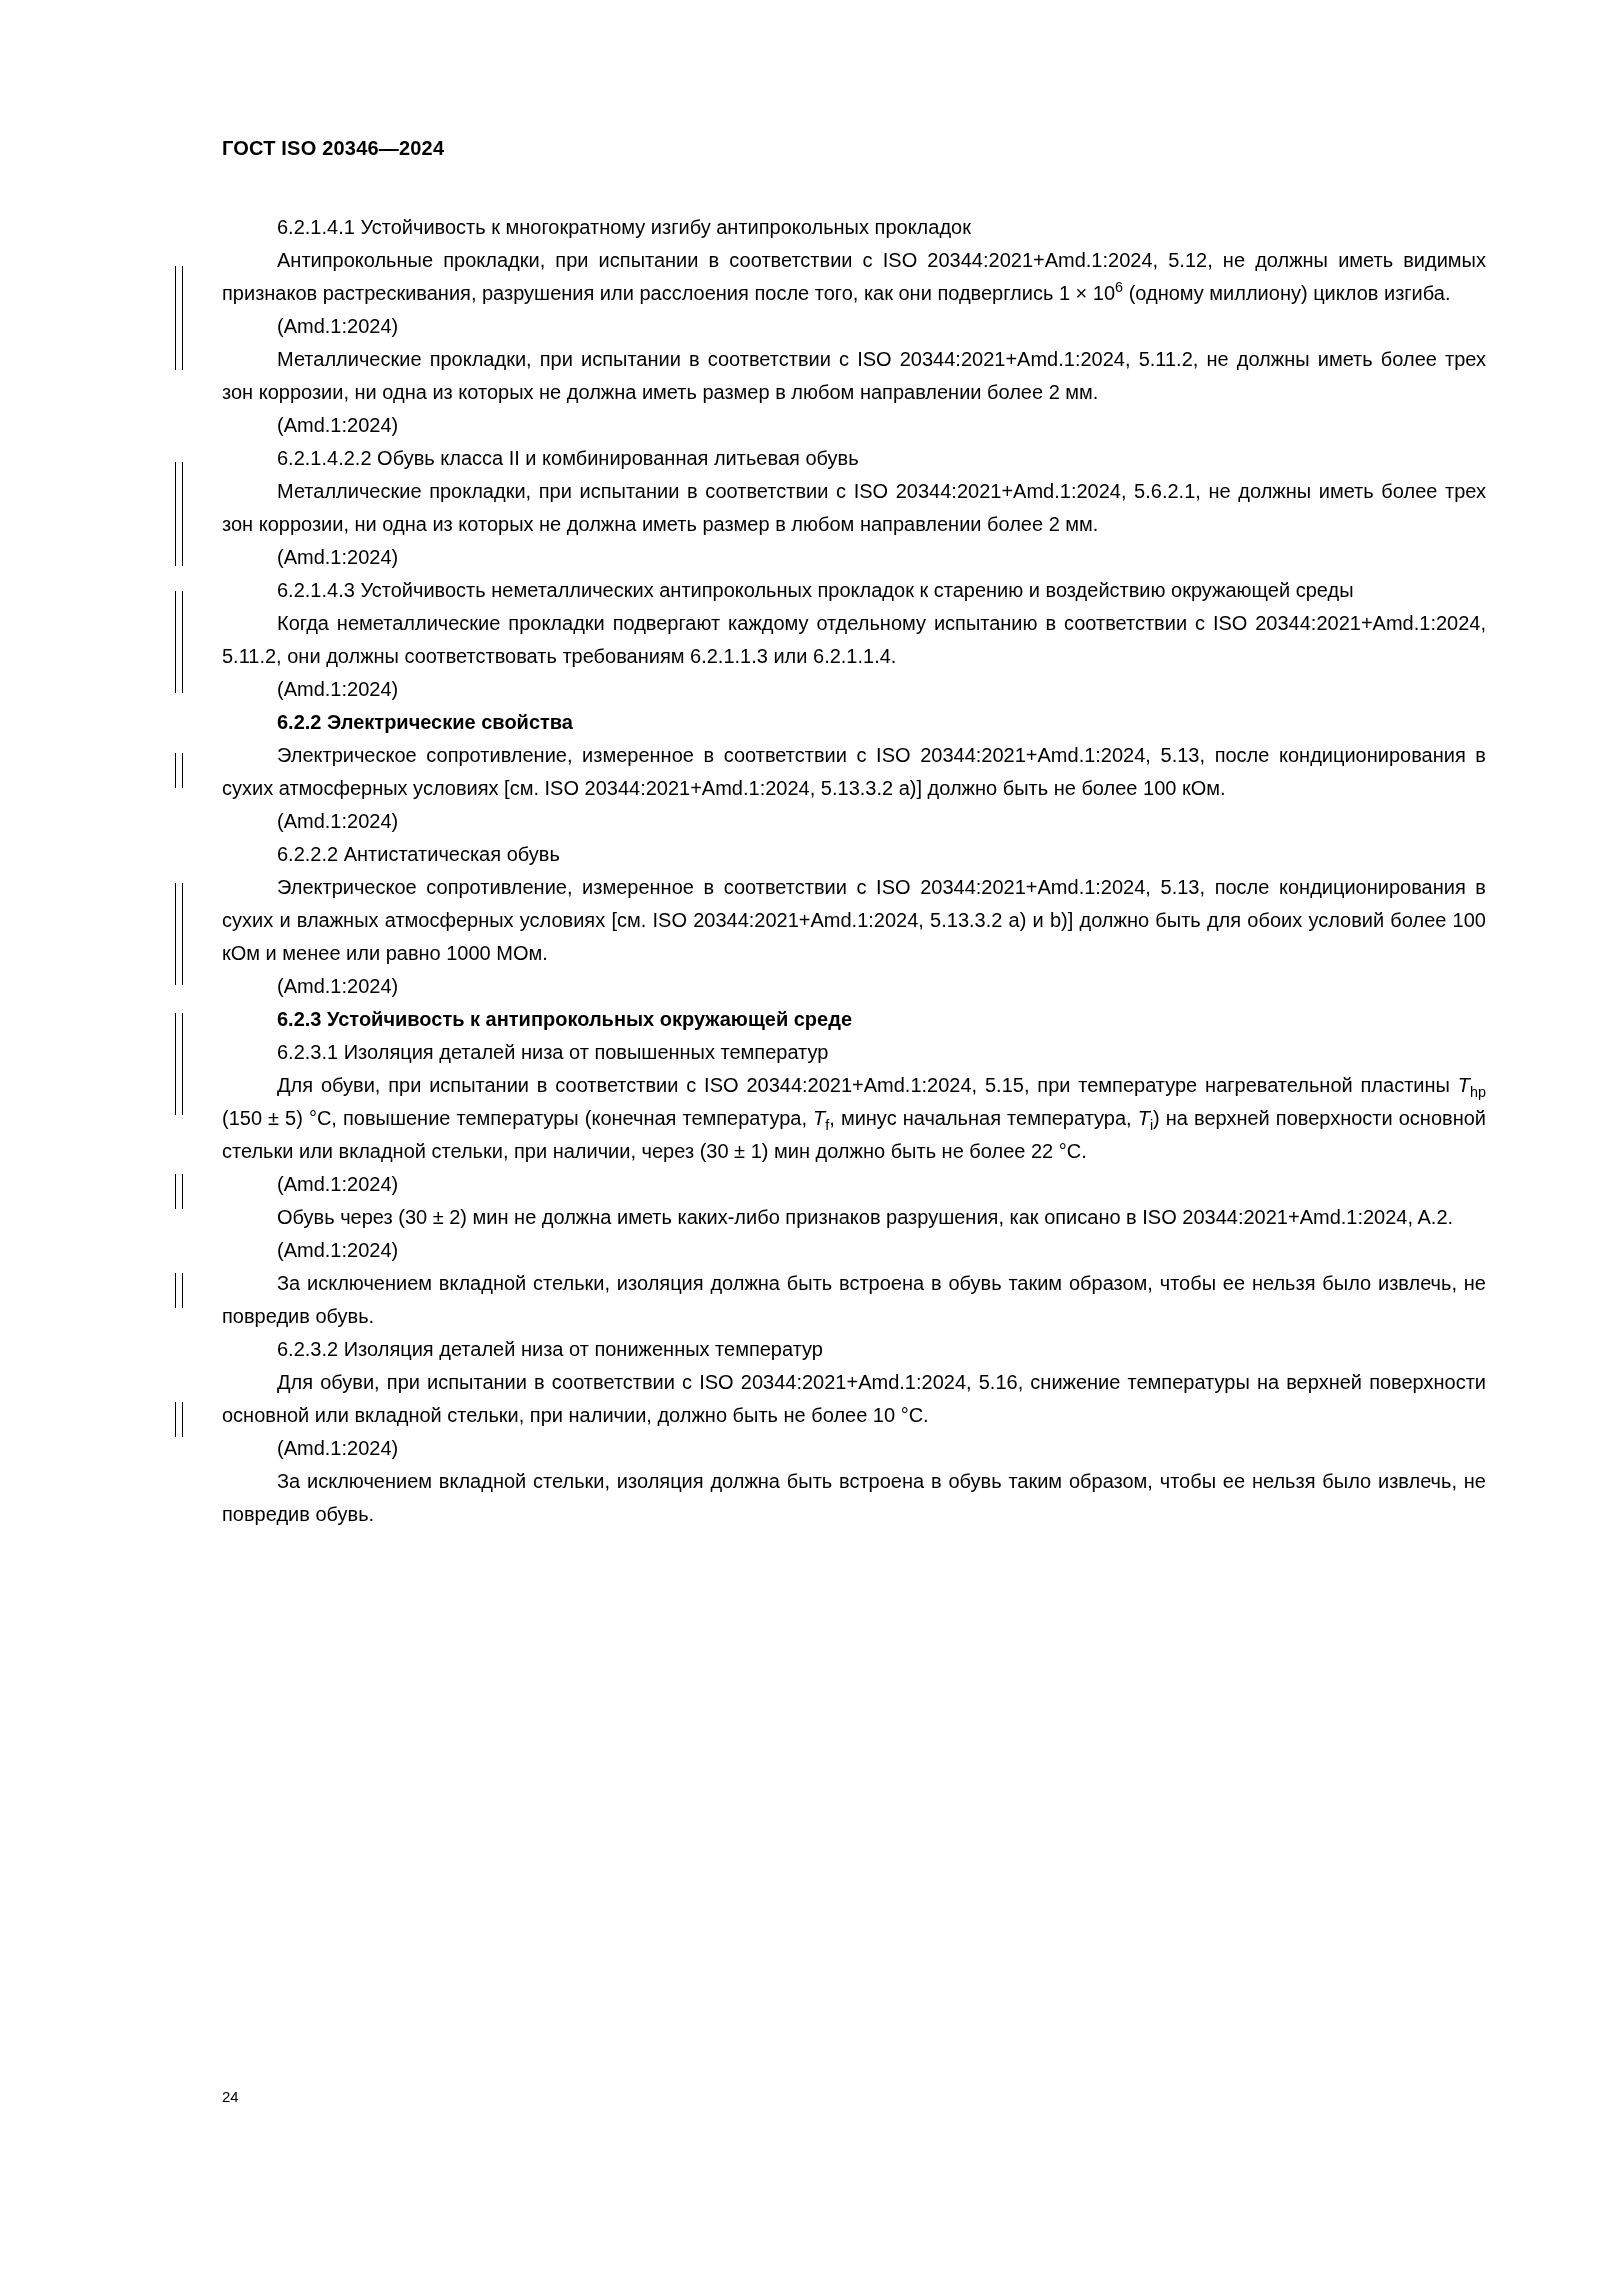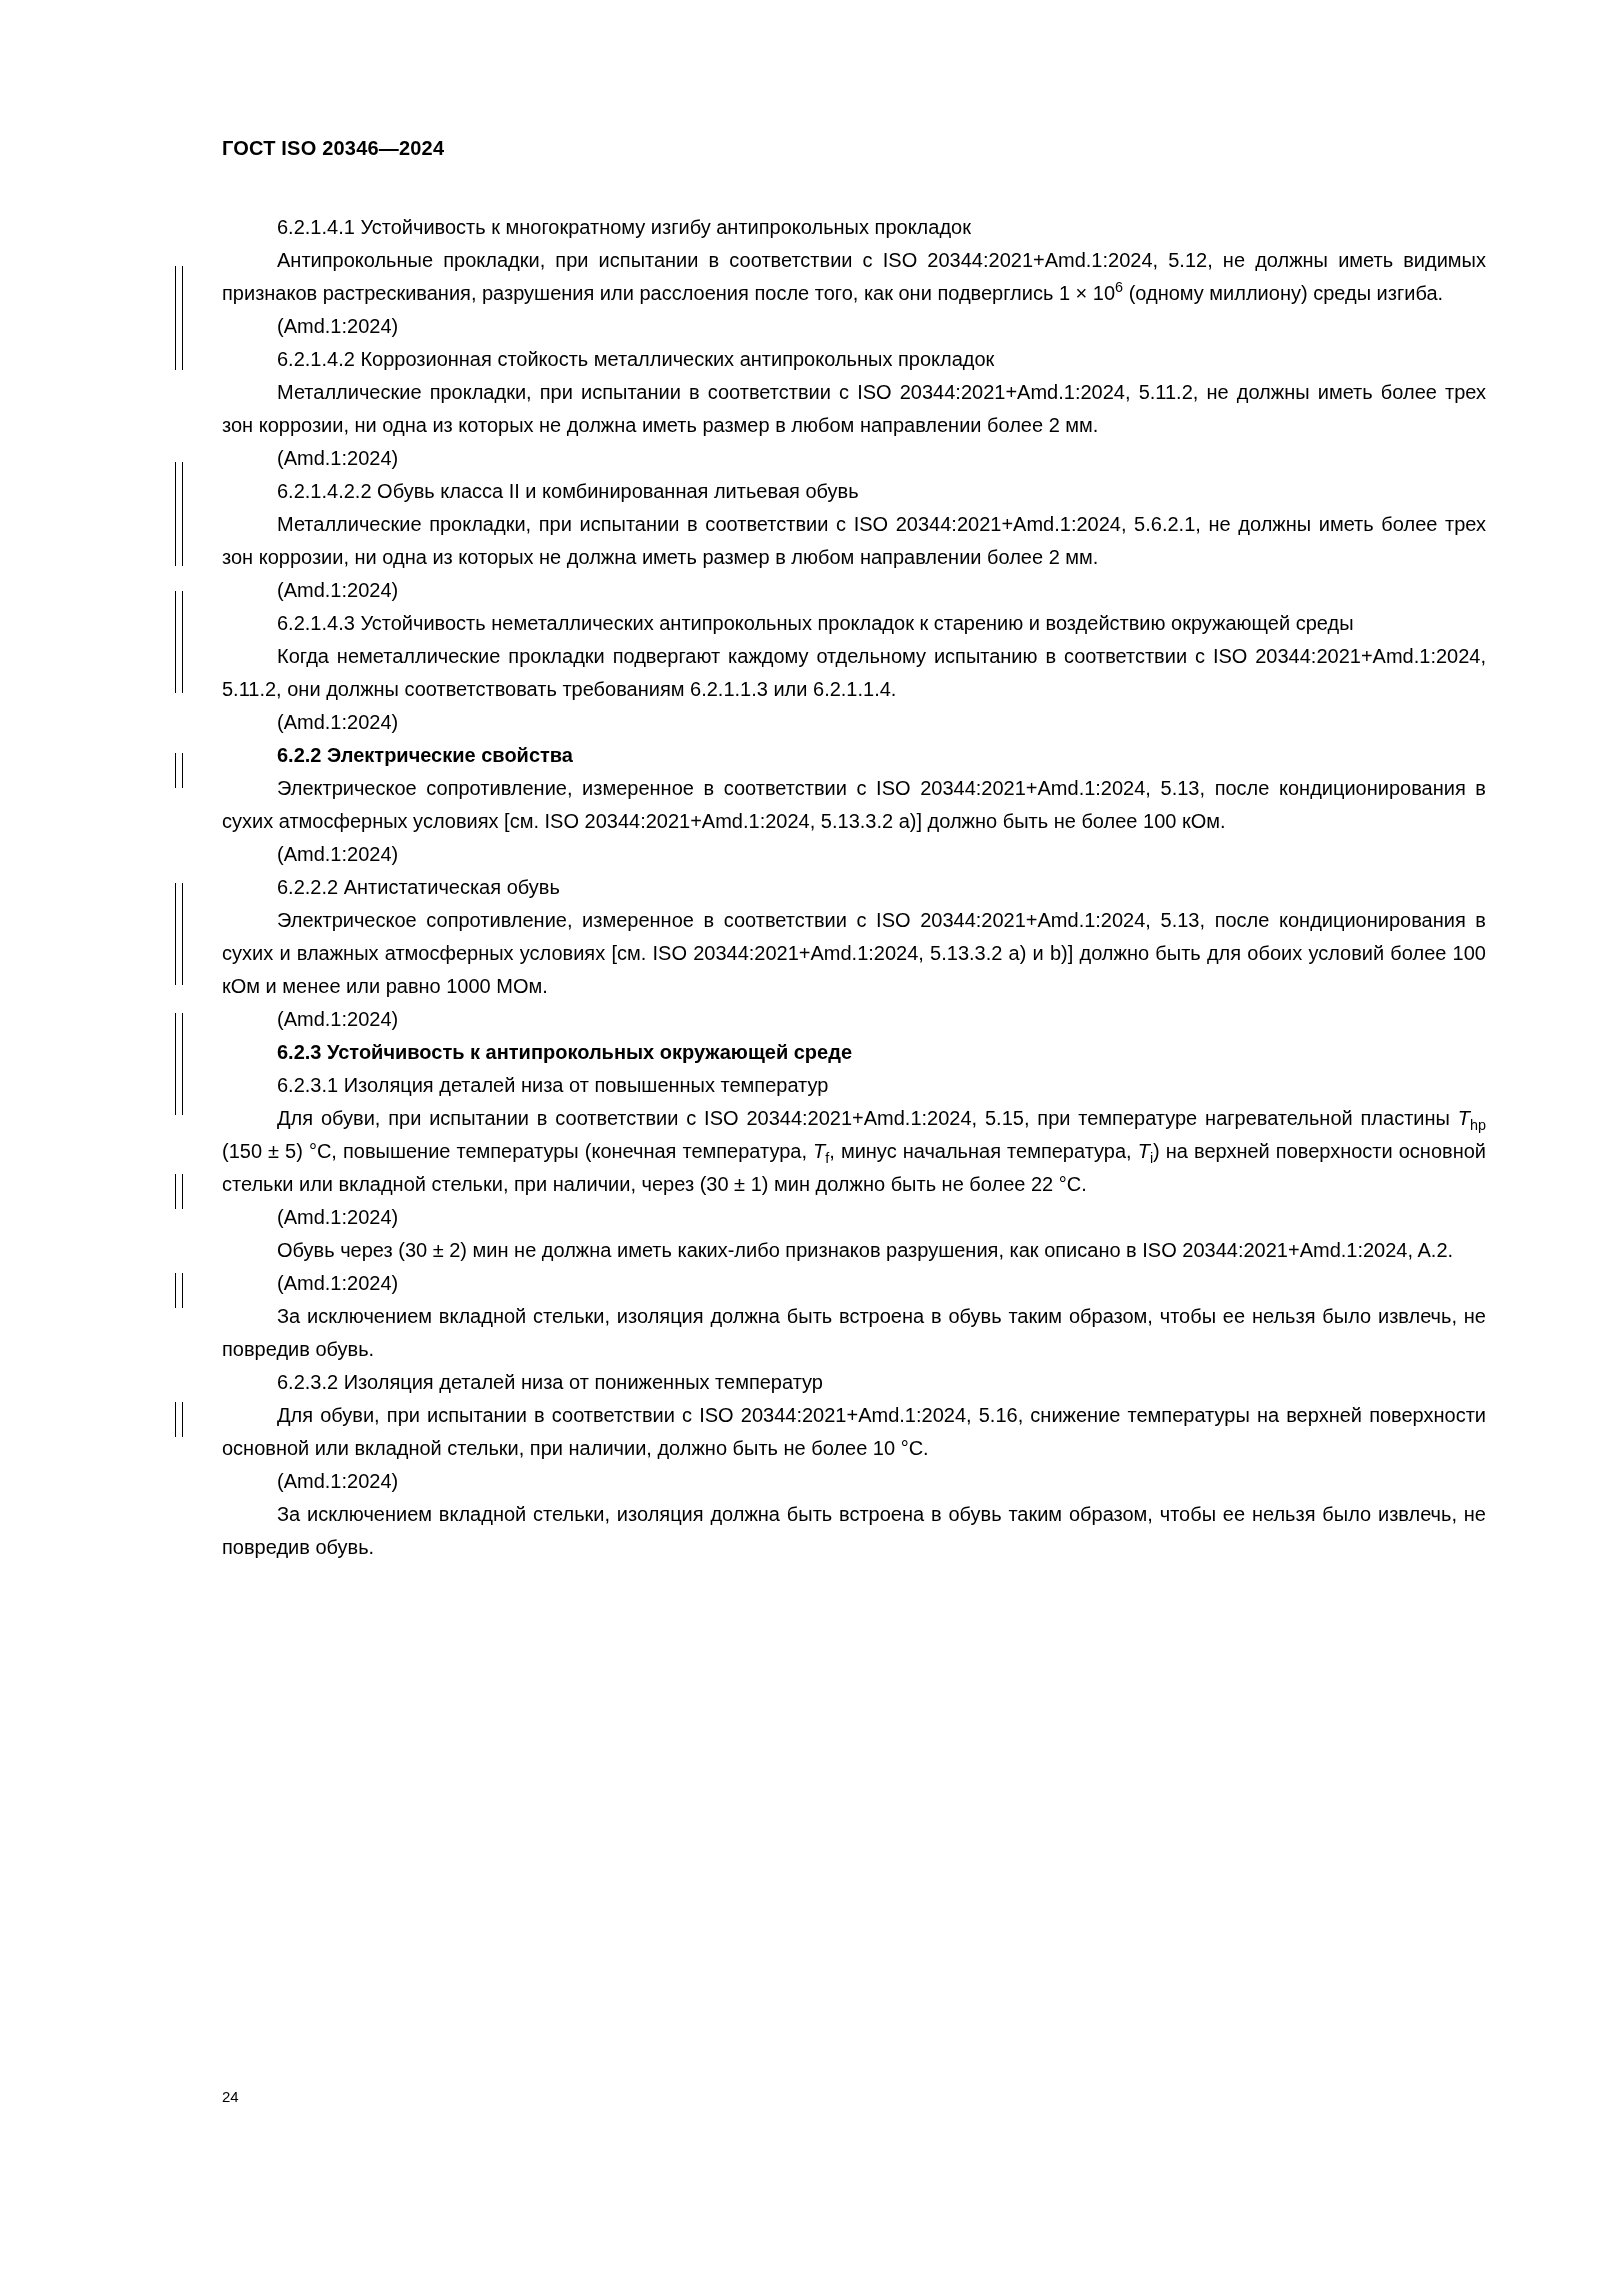--- a/index.html
+++ b/index.html
@@ -84,24 +84,23 @@
       <div class="bar" style="top:380px;height:102px;"></div>
       <div class="bar" style="top:542px;height:35px;"></div>
       <div class="bar" style="top:672px;height:102px;"></div>
       <div class="bar" style="top:802px;height:102px;"></div>
       <div class="bar" style="top:963px;height:35px;"></div>
       <div class="bar" style="top:1062px;height:35px;"></div>
       <div class="bar" style="top:1191px;height:35px;"></div>
 
       <p class="ind">6.2.1.4.1 Устойчивость к многократному изгибу антипрокольных прокладок</p>
 
-      <p class="ind"><span>Антипрокольные прокладки, при испытании в соответствии с ISO 20344:2021+Amd.1:2024, 5.12, не должны иметь видимых признаков растрескивания, разрушения или расслоения после того, как они подверглись 1 × 10</span><sup>6</sup><span> (одному миллиону) среды изгиба.</span></p>
+      <p class="ind"><span>Антипрокольные прокладки, при испытании в соответствии с ISO 20344:2021+Amd.1:2024, 5.12, не должны иметь видимых признаков растрескивания, разрушения или расслоения после того, как они подверглись 1 × 10</span><sup>6</sup><span> (одному миллиону) циклов изгиба.</span></p>
 
       <p class="ind">(Amd.1:2024)</p>
-      <p class="ind">6.2.1.4.2 Коррозионная стойкость металлических антипрокольных прокладок</p>
       <p class="ind">Металлические прокладки, при испытании в соответствии с ISO 20344:2021+Amd.1:2024, 5.11.2, не должны иметь более трех зон коррозии, ни одна из которых не должна иметь размер в любом направлении более 2 мм.</p>
       <p class="ind">(Amd.1:2024)</p>
       <p class="ind">6.2.1.4.2.2 Обувь класса II и комбинированная литьевая обувь</p>
       <p class="ind">Металлические прокладки, при испытании в соответствии с ISO 20344:2021+Amd.1:2024, 5.6.2.1, не должны иметь более трех зон коррозии, ни одна из которых не должна иметь размер в любом направлении более 2 мм.</p>
       <p class="ind">(Amd.1:2024)</p>
       <p class="ind">6.2.1.4.3 Устойчивость неметаллических антипрокольных прокладок к старению и воздействию окружающей среды</p>
       <p class="ind">Когда неметаллические прокладки подвергают каждому отдельному испытанию в соответствии с ISO 20344:2021+Amd.1:2024, 5.11.2, они должны соответствовать требованиям 6.2.1.1.3 или 6.2.1.1.4.</p>
       <p class="ind">(Amd.1:2024)</p>
       <p class="ind bold">6.2.2 Электрические свойства</p>
       <p class="ind">Электрическое сопротивление, измеренное в соответствии с ISO 20344:2021+Amd.1:2024, 5.13, после кондиционирования в сухих атмосферных условиях [см. ISO 20344:2021+Amd.1:2024, 5.13.3.2 a)] должно быть не более 100 кОм.</p>

